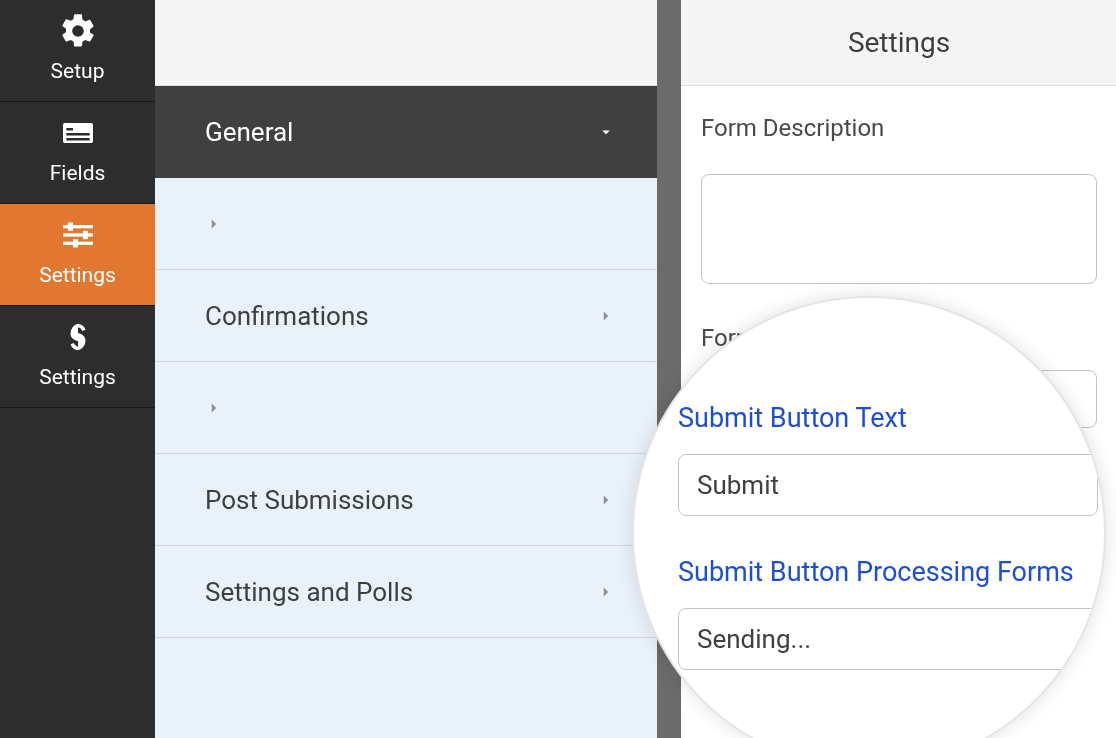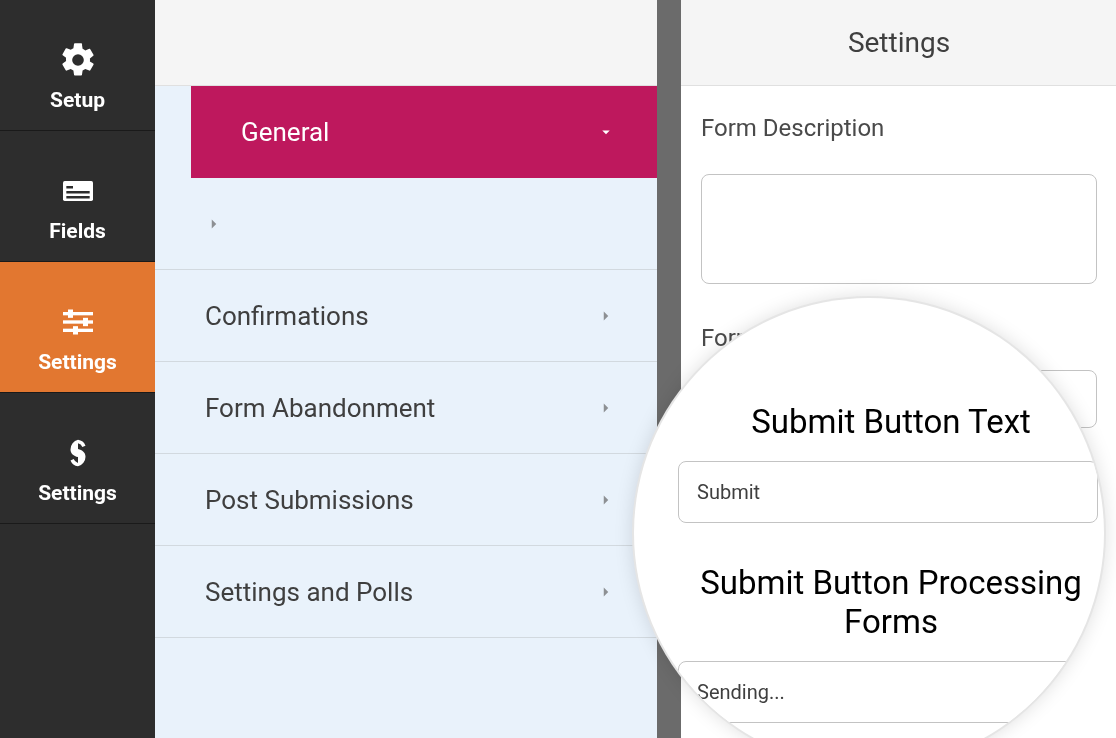--- a/index.html
+++ b/index.html
@@ -23,25 +23,24 @@
       background: #2d2d2d;
       display: flex;
       flex-direction: column;
       flex-shrink: 0;
     }
     .sidebar-item {
       display: flex;
       flex-direction: column;
       align-items: center;
       justify-content: space-between;
-      padding: 40px 0 18px 0;
+      padding: 11px 0 18px 0;
       cursor: pointer;
       color: #fff;
       border-bottom: 1px solid #1a1a1a;
-      font-weight: bold;
     }
     .sidebar-item.active {
       background: #e27730;
     }
     .sidebar-item .label {
       font-size: 21px;
       margin-top: 8px;
     }
     .sidebar-icon {
       width: 40px;
@@ -75,24 +74,23 @@
       display: flex;
       align-items: center;
       justify-content: space-between;
       padding: 0 42px 0 50px;
       font-size: 26px;
       color: #3f3f3f;
       border-bottom: 1px solid #d2d9df;
       cursor: pointer;
     }
     .settings-item.active {
-      background: #be185d;
+      background: #404040;
       color: #fff;
       border-bottom: none;
-      margin-left: 36px;
     }
     .settings-item .chev {
       opacity: 0.65;
     }
     .settings-item.active .chev { color: #fff; opacity: 1; }
     .chev svg { width: 18px; height: 18px; }
     .chev-right svg { fill: #5c5c5c; }
     .settings-item.active .chev svg { fill: #fff; }
 
     
@@ -169,32 +167,31 @@
       background: #fff;
       box-shadow: 0 0 0 2px #e5e5e5, 0 0 20px rgba(0,0,0,0.15);
       overflow: hidden;
       padding: 104px 0 0 44px;
       z-index: 10;
     }
     .mag-group {
       margin-bottom: 40px;
     }
     .mag-label {
-      font-size: 33px;
-      color: #000000;
+      font-size: 27px;
+      color: #1d4ed8;
       display: block;
       margin-bottom: 20px;
-      text-align: center;
     }
     .mag-input {
       width: 420px;
       height: 62px;
       border: 1px solid #c3c3c3;
       border-radius: 8px;
-      font-size: 20px;
+      font-size: 26px;
       padding: 0 18px;
       color: #3f3f3f;
       background: #fff;
     }
 
     input, textarea { font-family: inherit; outline: none; }
   </style>
 </head>
 <body>
 
@@ -273,21 +270,20 @@
       <div class="settings-item">
         <span>Confirmations</span>
         <span class="chev chev-right">
           <svg viewBox="0 0 24 24">
               <path d="M9 6l6 6-6 6z"></path>
             </svg>
         </span>
       </div>
 
       <div class="settings-item">
-        <span>Form Abandonment</span>
         <span class="chev chev-right">
           <svg viewBox="0 0 24 24">
               <path d="M9 6l6 6-6 6z"></path>
             </svg>
         </span>
       </div>
 
       <div class="settings-item">
         <span>Post Submissions</span>
         <span class="chev chev-right">

